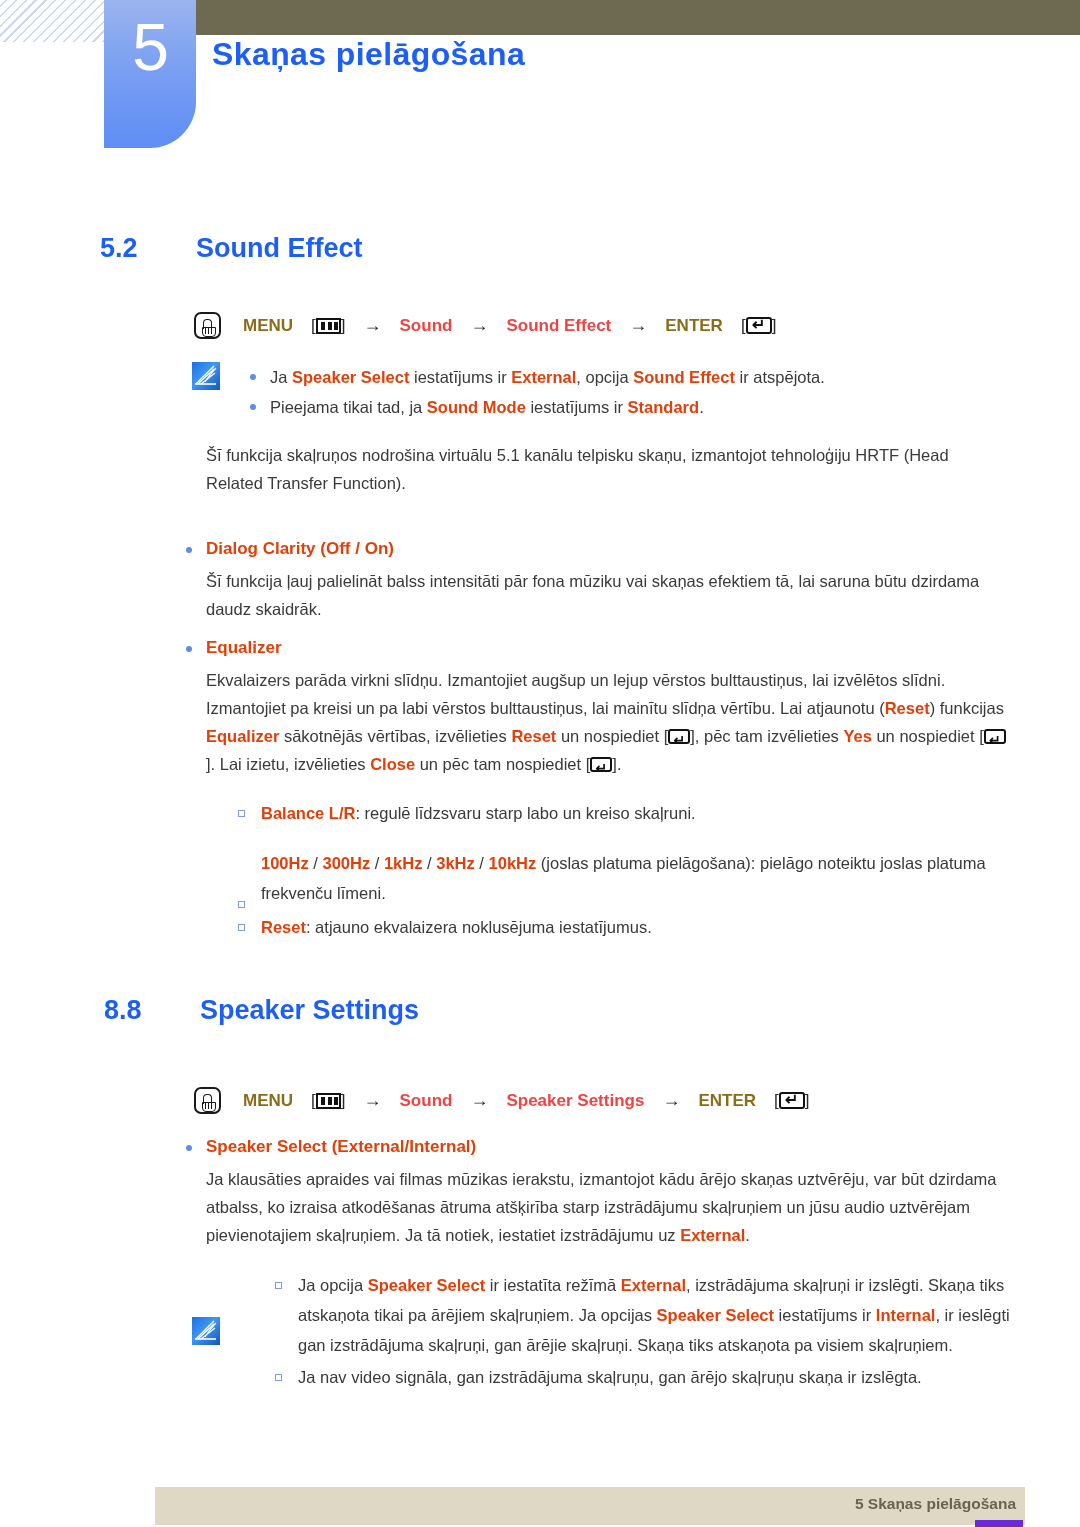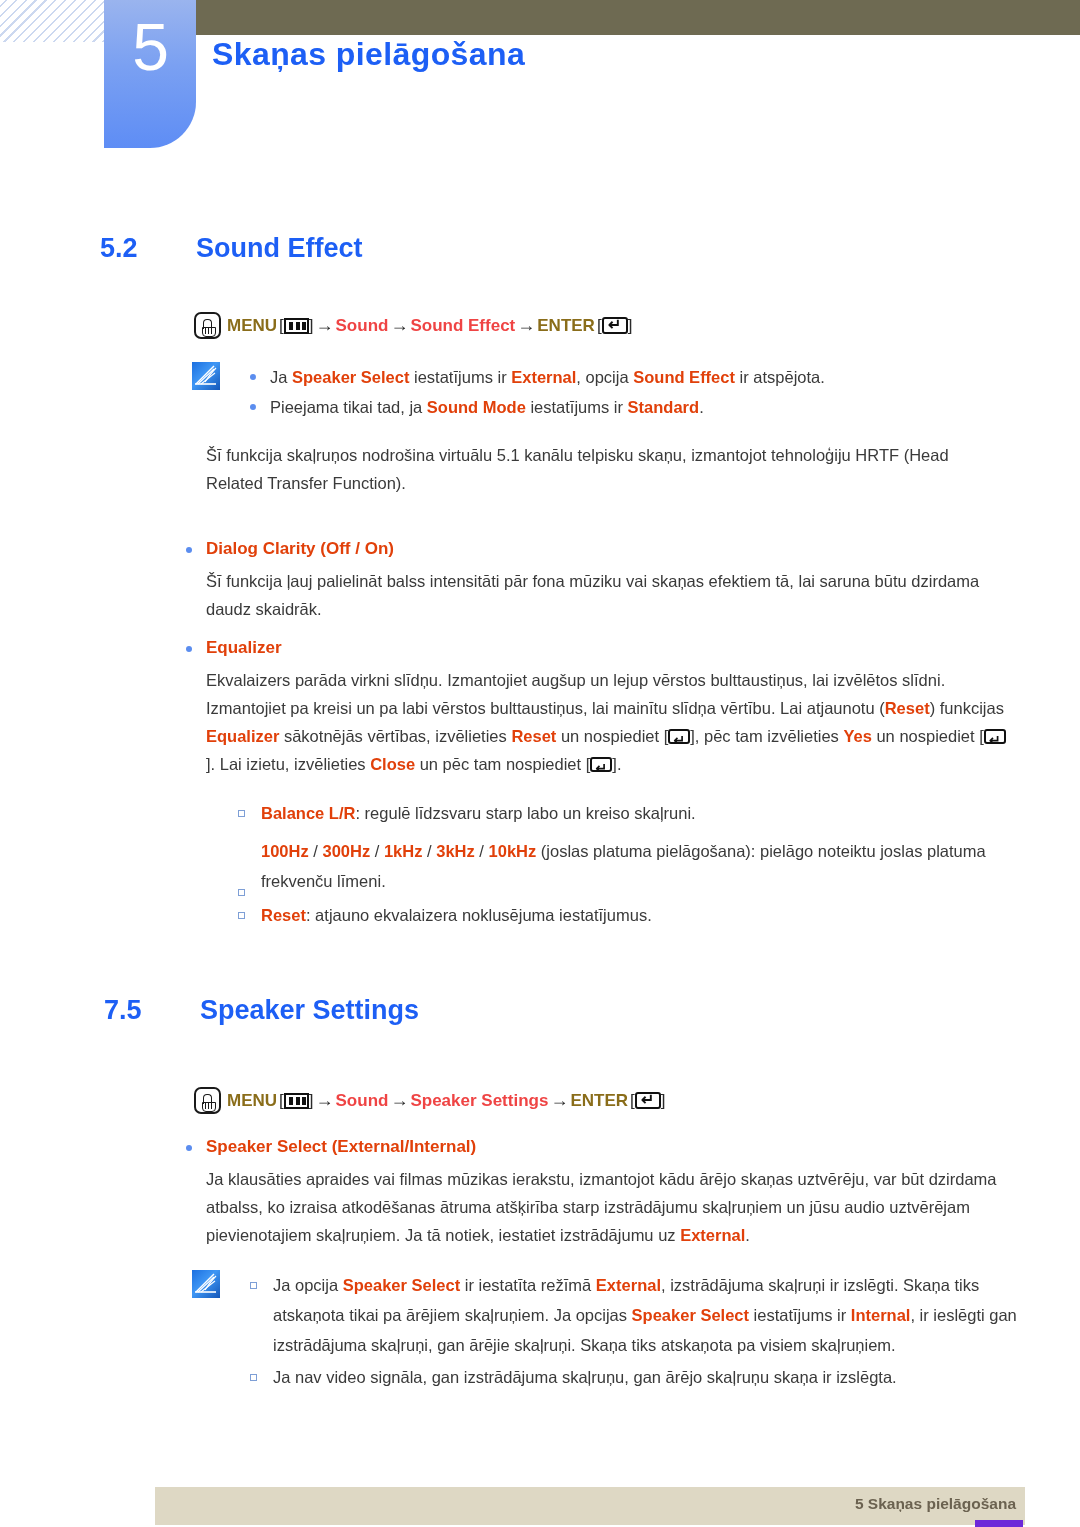--- a/index.html
+++ b/index.html
@@ -79,21 +79,21 @@
   }
   .sec-title {
     font-size: 27px;
   }
 
   
   .menupath {
     position: absolute;
     display: flex;
     align-items: center;
-    gap: 2px;
+    gap: 18px;
     font-size: 17px;
     font-weight: bold;
     white-space: nowrap;
   }
   .touch-icon {
     width: 27px; height: 27px;
     border: 2px solid #1a1a1a;
     border-radius: 7px;
     position: relative;
     flex: 0 0 auto;
@@ -327,32 +327,32 @@
       <span class="lvl1-title">Equalizer</span>
     </div>
     <div class="para" style="margin-left:20px; margin-top:4px;"><span>Ekvalaizers parāda virkni slīdņu. Izmantojiet augšup un lejup vērstos bulttaustiņus, lai izvēlētos slīdni. Izmantojiet pa kreisi un pa labi vērstos bulttaustiņus, lai mainītu slīdņa vērtību. Lai atjaunotu (</span><span class="bold-or">Reset</span><span>) funkcijas </span><span class="bold-or">Equalizer</span><span> sākotnējās vērtības, izvēlieties </span><span class="bold-or">Reset</span><span> un nospiediet [</span><span class="enter-inline"></span><span>], pēc tam izvēlieties </span><span class="bold-or">Yes</span><span> un nospiediet [</span><span class="enter-inline"></span><span>]. Lai izietu, izvēlieties </span><span class="bold-or">Close</span><span> un pēc tam nospiediet [</span><span class="enter-inline"></span><span>].</span></div>
   </div>
 
   <div class="blk" style="left:238px; top:798px; width:770px;">
     <div class="bullet-row">
       <span class="sq"></span>
       <span class="txt"><span class="bold-or">Balance L/R</span><span>: regulē līdzsvaru starp labo un kreiso skaļruni.</span></span>
     </div>
-    <div class="bullet-row" style="margin-top:8px;align-items:flex-end;">
+    <div class="bullet-row" style="margin-top:20px;align-items:flex-end;">
       <span class="sq"></span>
       <span class="txt"><span class="bold-or">100Hz</span><span> / </span><span class="bold-or">300Hz</span><span> / </span><span class="bold-or">1kHz</span><span> / </span><span class="bold-or">3kHz</span><span> / </span><span class="bold-or">10kHz</span><span> (joslas platuma pielāgošana): pielāgo noteiktu joslas platuma frekvenču līmeni.</span></span>
     </div>
     <div class="bullet-row" style="margin-top:4px;">
       <span class="sq"></span>
       <span class="txt"><span class="bold-or">Reset</span><span>: atjauno ekvalaizera noklusējuma iestatījumus.</span></span>
     </div>
   </div>
 
   <div class="sec-head" style="left:104px; top:995px;">
-    <span class="sec-num">7.5</span>
+    <span class="sec-num">8.8</span>
     <span class="sec-title">Speaker Settings</span>
   </div>
 
   <div class="menupath" style="left:194px; top:1087px;">
     <span class="touch-icon"></span>
     <span class="gold">MENU</span>
     <span class="brk">[<span class="menu-glyph"></span>]</span>
     <span class="arrow">→</span>
     <span class="orange">Sound</span>
     <span class="arrow">→</span>
@@ -364,21 +364,21 @@
 
   <div class="blk" style="left:186px; top:1133px; width:825px;">
     <div class="bullet-row">
       <span class="dot"></span>
       <span class="lvl1-title"><span>Speaker Select</span><span> (</span><span>External</span><span>/</span><span>Internal</span><span>)</span></span>
     </div>
     <div class="para" style="margin-left:20px; margin-top:4px;"><span>Ja klausāties apraides vai filmas mūzikas ierakstu, izmantojot kādu ārējo skaņas uztvērēju, var būt dzirdama atbalss, ko izraisa atkodēšanas ātruma atšķirība starp izstrādājumu skaļruņiem un jūsu audio uztvērējam pievienotajiem skaļruņiem. Ja tā notiek, iestatiet izstrādājumu uz </span><span class="bold-or">External</span><span>.</span></div>
   </div>
 
   <div class="blk" style="left:192px; top:1270px; width:830px;">
-    <div style="display:flex; align-items:flex-start;">
+    <div style="display:flex; align-items:center;gap:25px;">
       <div class="note-icon">
         <svg viewBox="0 0 28 28" width="28" height="28" aria-hidden="true">
           <path d="M4 22 L22 4" stroke="#ffffff" stroke-width="1.4" fill="none"></path>
           <path d="M6 22 L22 7" stroke="#ffffff" stroke-width="1.2" fill="none"></path>
           <path d="M9 22 L23 11" stroke="#ffffff" stroke-width="1.1" fill="none"></path>
           <path d="M3 22 L24 22" stroke="#ffffff" stroke-width="1.6" fill="none"></path>
           <path d="M13 20 C17 14, 20 10, 24 6" stroke="#ffffff" stroke-width="1.2" fill="none"></path>
         </svg>
       </div>
       <div style="margin-left:30px; flex:1;">

